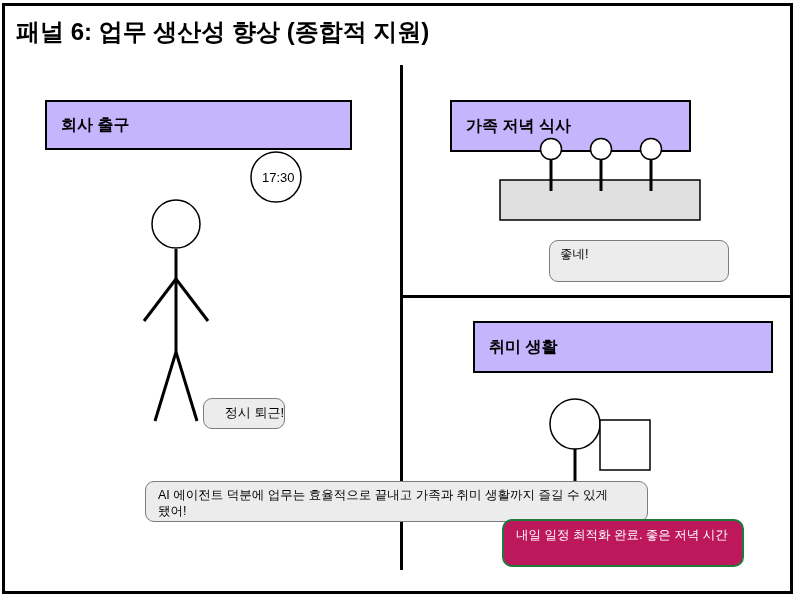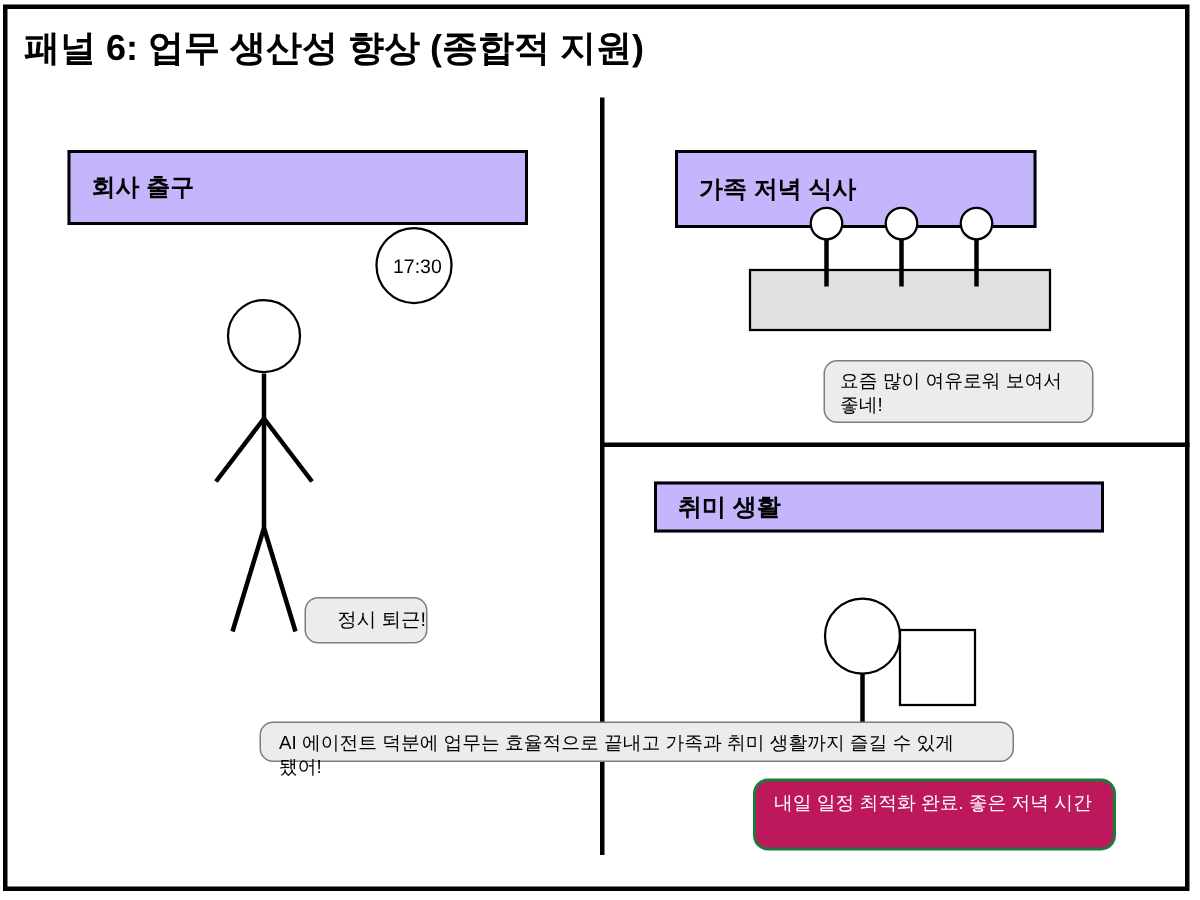--- a/index.html
+++ b/index.html
@@ -35,21 +35,21 @@
     box-sizing: border-box;
     display: flex;
     align-items: center;
     padding-left: 14px;
     font-size: 16px;
     font-weight: bold;
     white-space: nowrap;
   }
   #exit-box   { left: 45px;  top: 100px; width: 307px; height: 50px; }
   #dinner-box { left: 450px; top: 100px; width: 241px; height: 52px; }
-  #hobby-box  { left: 436px; top: 321px; width: 300px; height: 34px; }
+  #hobby-box  { left: 473px; top: 321px; width: 300px; height: 52px; }
 
   .scene-svg {
     position: absolute;
     left: 0; top: 0;
     width: 800px; height: 600px;
   }
 
   .clock-label {
     position: absolute;
     left: 262px; top: 170px;
@@ -71,23 +71,22 @@
   #exit-bubble {
     left: 203px; top: 398px; width: 82px; height: 31px;
     display: flex; align-items: center; justify-content: flex-end;
     font-size: 13px;
   }
   #dinner-bubble {
     left: 549px; top: 240px; width: 180px; height: 42px;
     padding: 5px 10px;
   }
   #worker-bubble {
-    left: 145px; top: 481px; width: 503px; height: 27px;
+    left: 145px; top: 481px; width: 503px; height: 41px;
     padding: 5px 12px;
-    margin-left: 28px;
   }
   #agent-bubble {
     left: 502px; top: 519px; width: 242px; height: 48px;
     padding: 6px 12px;
     background: #be185d;
     border: 2px solid #1d7a3b;
     border-radius: 10px;
     color: #ffffff;
   }
 </style>
@@ -143,21 +142,20 @@
     </g>
   </svg>
 
   <div class="clock-label">17:30</div>
 
   <div class="bubble" id="exit-bubble">
     <span class="line">정시 퇴근!</span>
   </div>
 
   <div class="bubble" id="dinner-bubble">
-    <span class="line">요즘 많이 여유로워 보여서</span>
     <span class="line">좋네!</span>
   </div>
 
   <div class="bubble" id="worker-bubble">
     <span class="line">AI 에이전트 덕분에 업무는 효율적으로 끝내고 가족과 취미 생활까지 즐길 수 있게</span>
     <span class="line">됐어!</span>
   </div>
 
   <div class="bubble" id="agent-bubble">
     <span class="line">내일 일정 최적화 완료. 좋은 저녁 시간</span>

